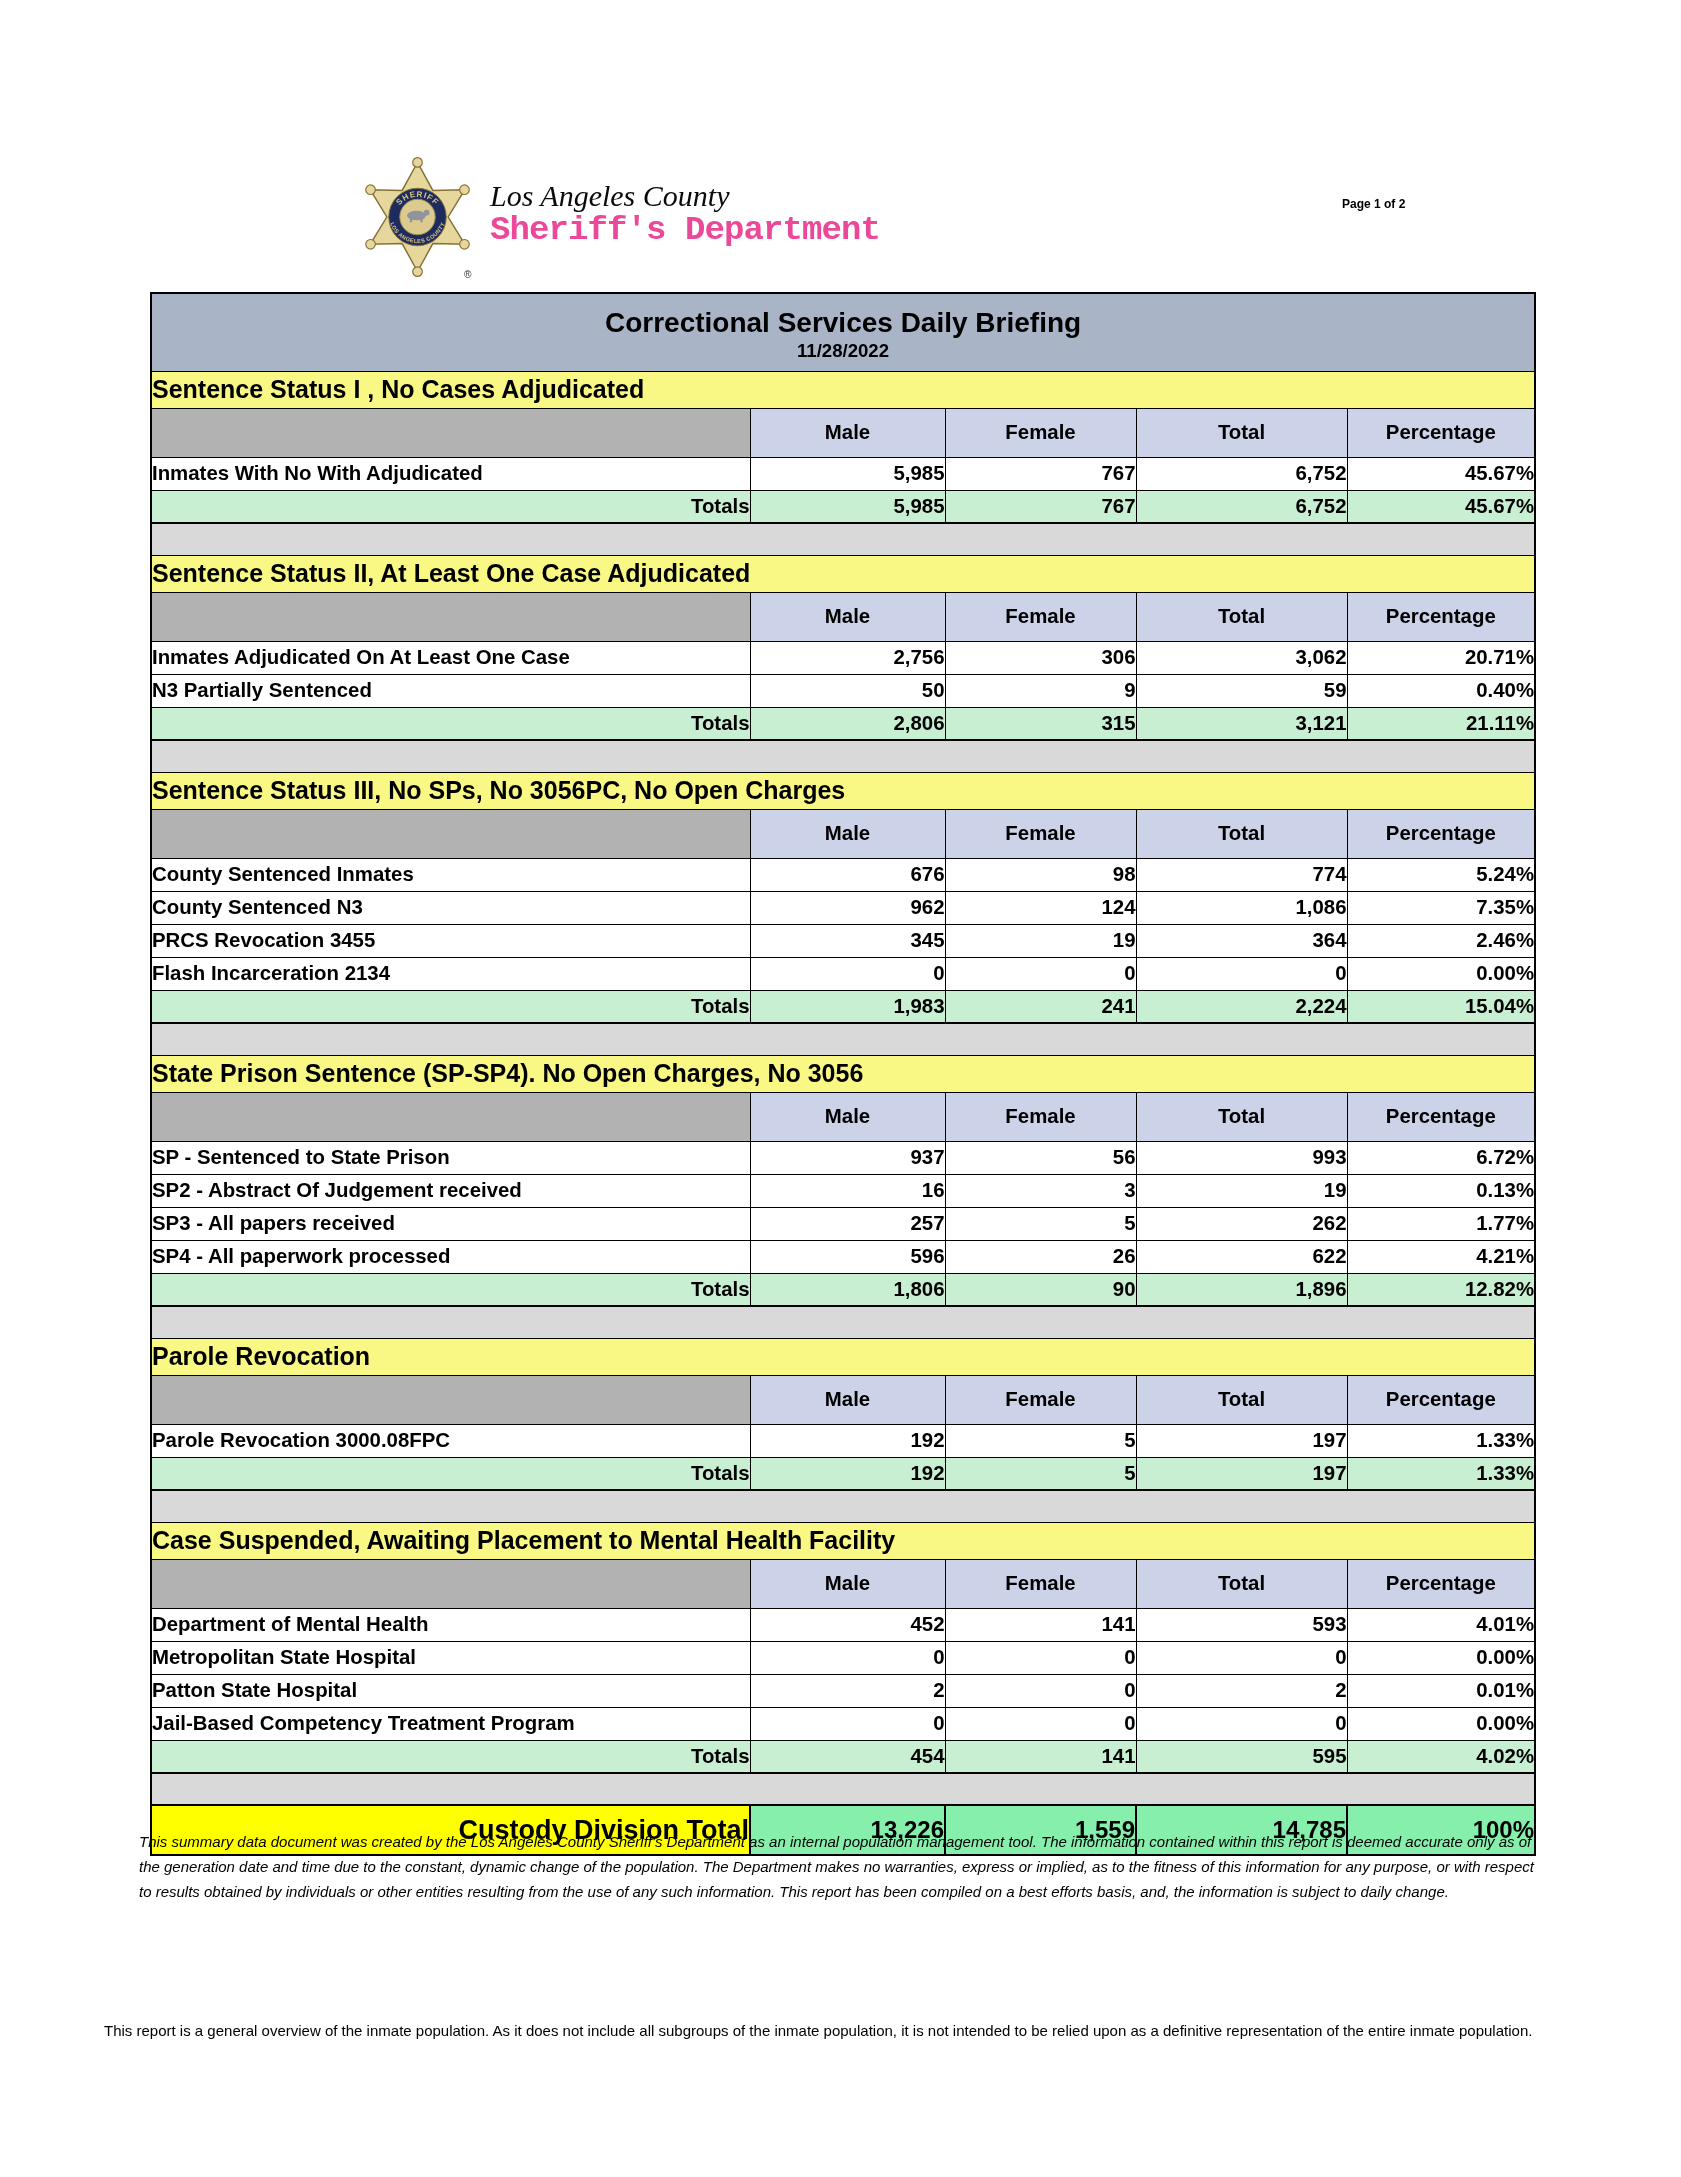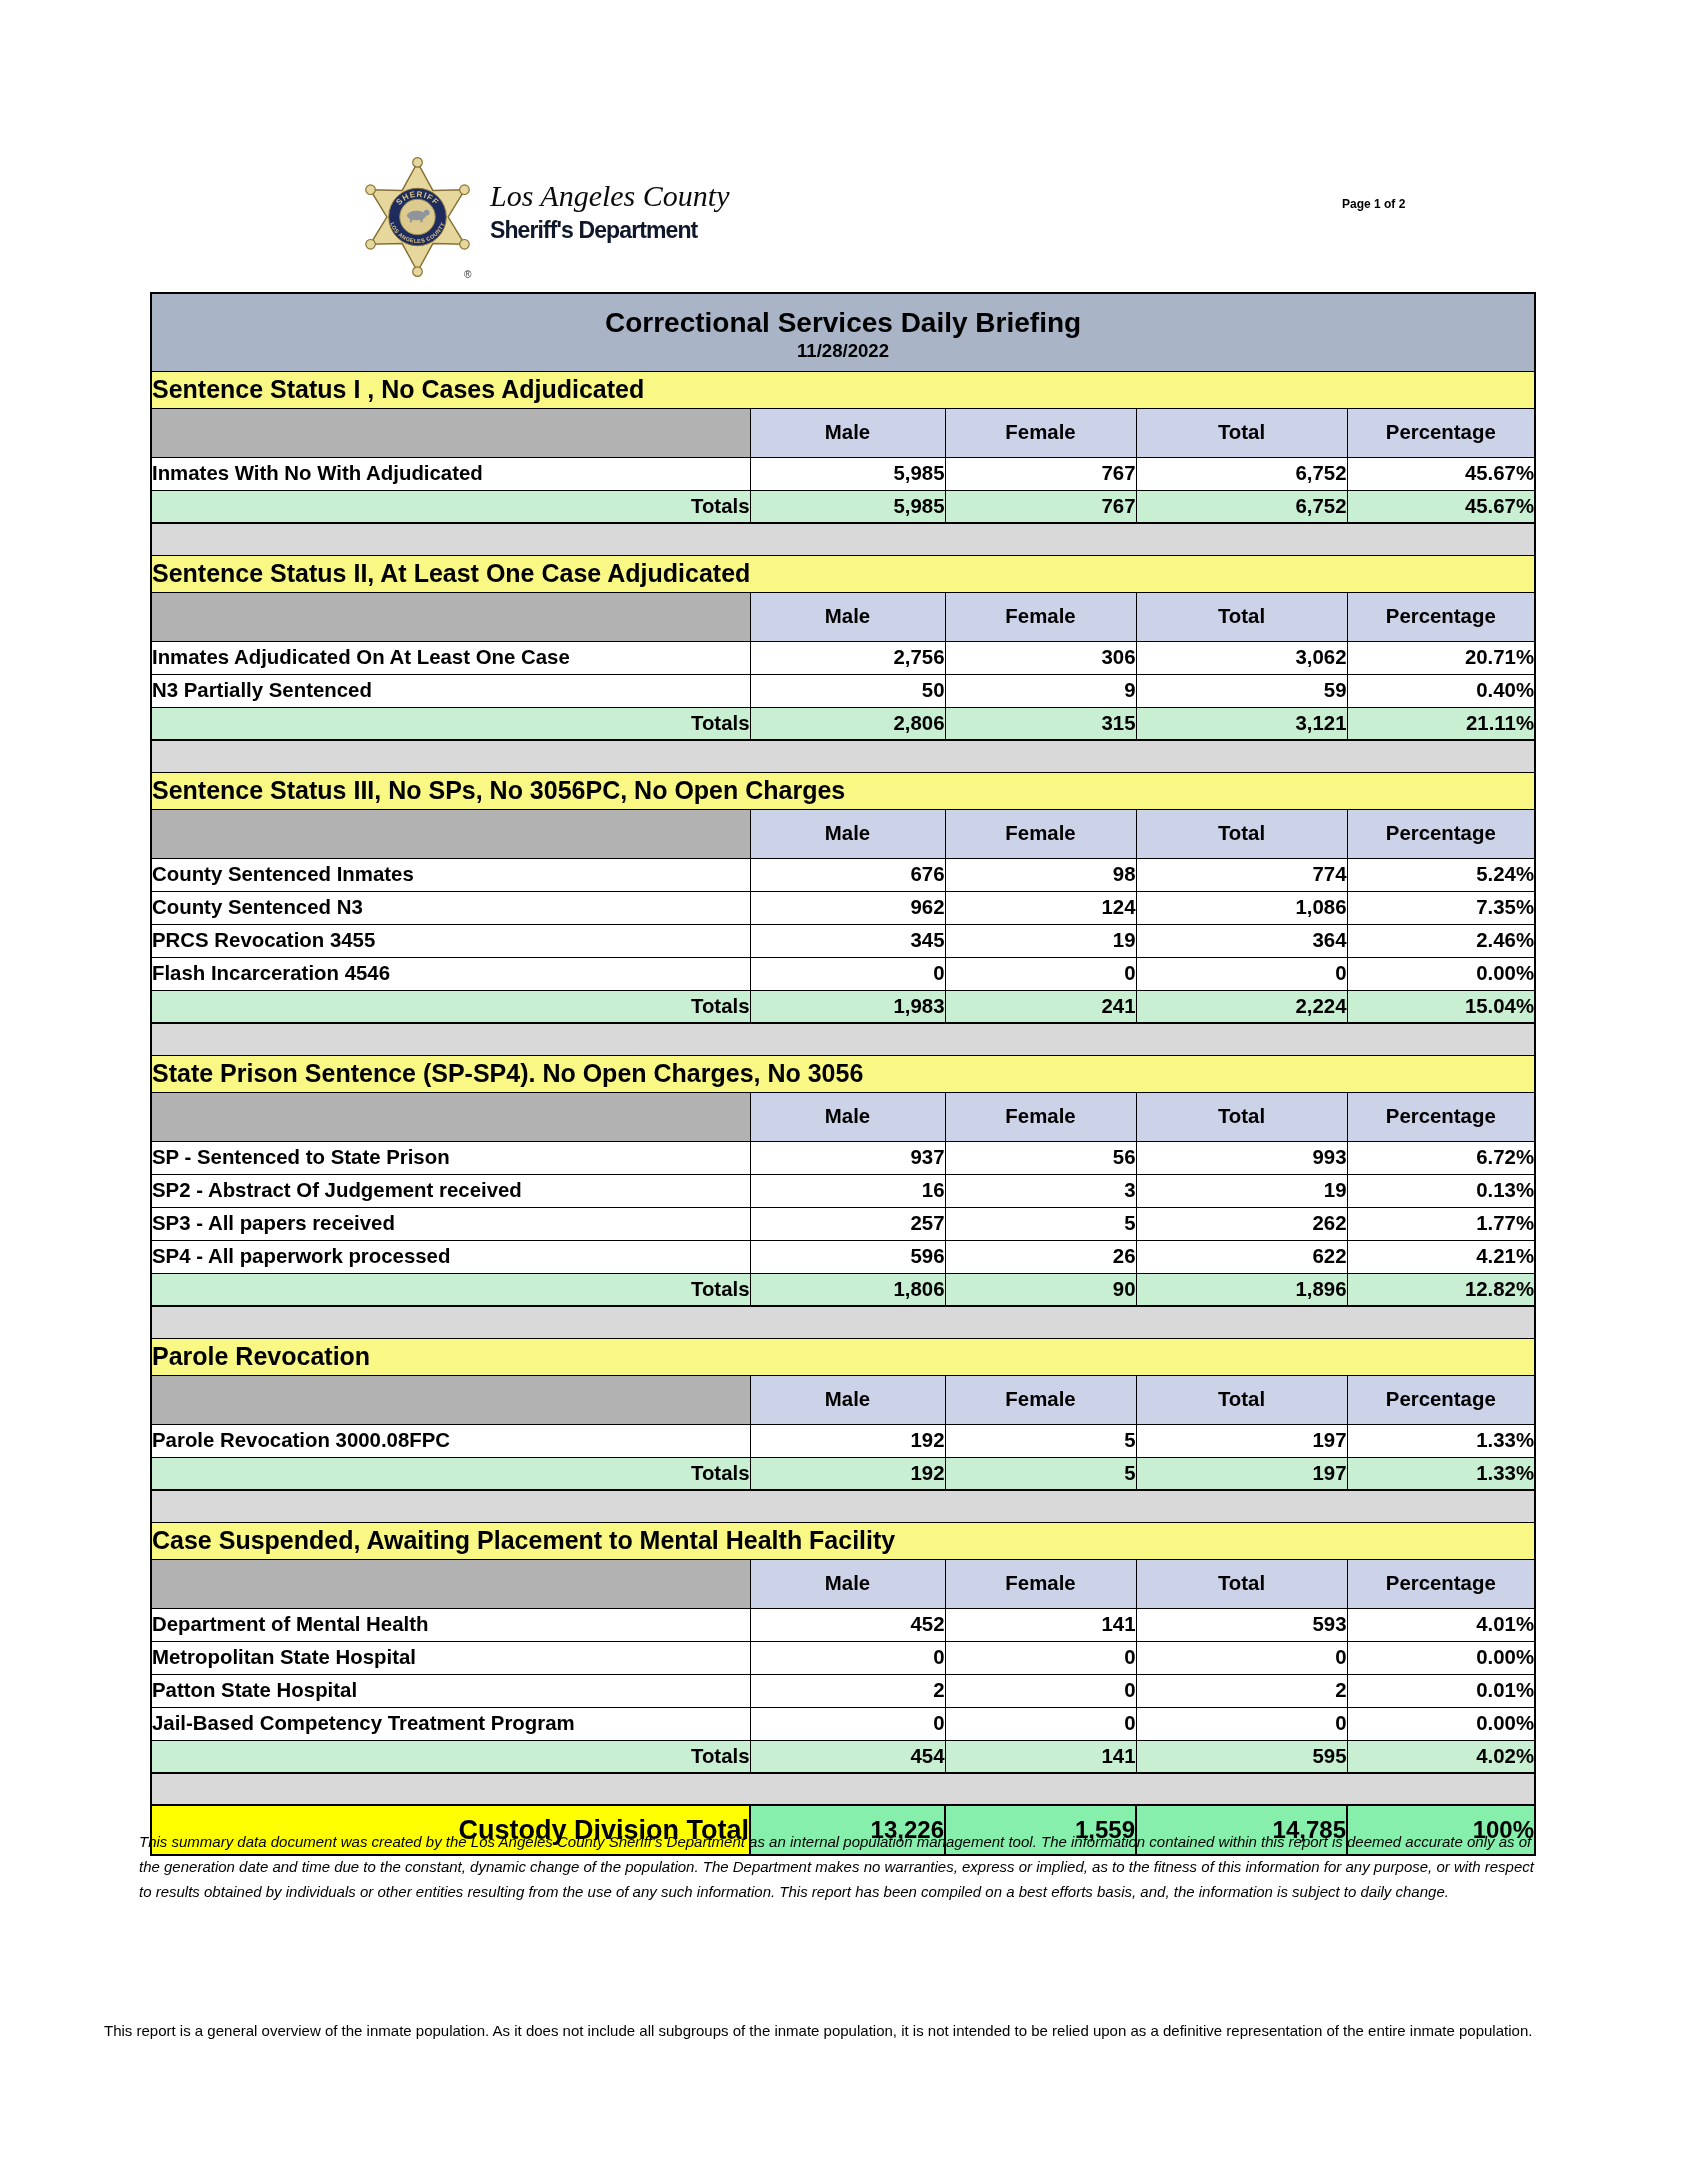--- a/index.html
+++ b/index.html
@@ -14,22 +14,22 @@
 
   
   .logo-wrap { position: absolute; left: 360px; top: 156px; display: flex; align-items: flex-start; }
   .badge { width: 115px; height: 122px; flex: 0 0 auto; }
   .logo-text { margin-left: 15px; margin-top: 24px; }
   .logo-county {
     font-family: "Liberation Serif", serif;
     font-style: italic; font-size: 30px; line-height: 32px; color: #0a0a0a;
   }
   .logo-dept {
-    font-family: Liberation Sans, sans-serif;
-    font-weight: bold; font-size: 23px; line-height: 37px; letter-spacing: -0.9px; color: #0f172a;
+    font-family: Liberation Mono, monospace;
+    font-weight: bold; font-size: 34px; line-height: 37px; letter-spacing: -0.9px; color: #ec4899;
   }
   .trademark { position: absolute; left: 104px; top: 113px; font-size: 10.2px; color: #333; }
   .page-indicator { position: absolute; left: 1342px; top: 197px; font-size: 12px; font-weight: bold; }
 
   
   table.report {
     position: absolute; left: 150px; top: 292px;
     width: 1385px;
     border-collapse: collapse; table-layout: fixed;
     border: 2.8px solid #000;
@@ -218,21 +218,21 @@
         <td class="num">7.35%</td>
       </tr>
       <tr>
         <td class="lbl">PRCS Revocation 3455</td>
         <td class="num">345</td>
         <td class="num">19</td>
         <td class="num">364</td>
         <td class="num">2.46%</td>
       </tr>
       <tr>
-        <td class="lbl">Flash Incarceration 4546</td>
+        <td class="lbl">Flash Incarceration 2134</td>
         <td class="num">0</td>
         <td class="num">0</td>
         <td class="num">0</td>
         <td class="num">0.00%</td>
       </tr>
       <tr class="totals">
         <td class="lbl totlbl">Totals</td>
         <td class="num">1,983</td>
         <td class="num">241</td>
         <td class="num">2,224</td>

